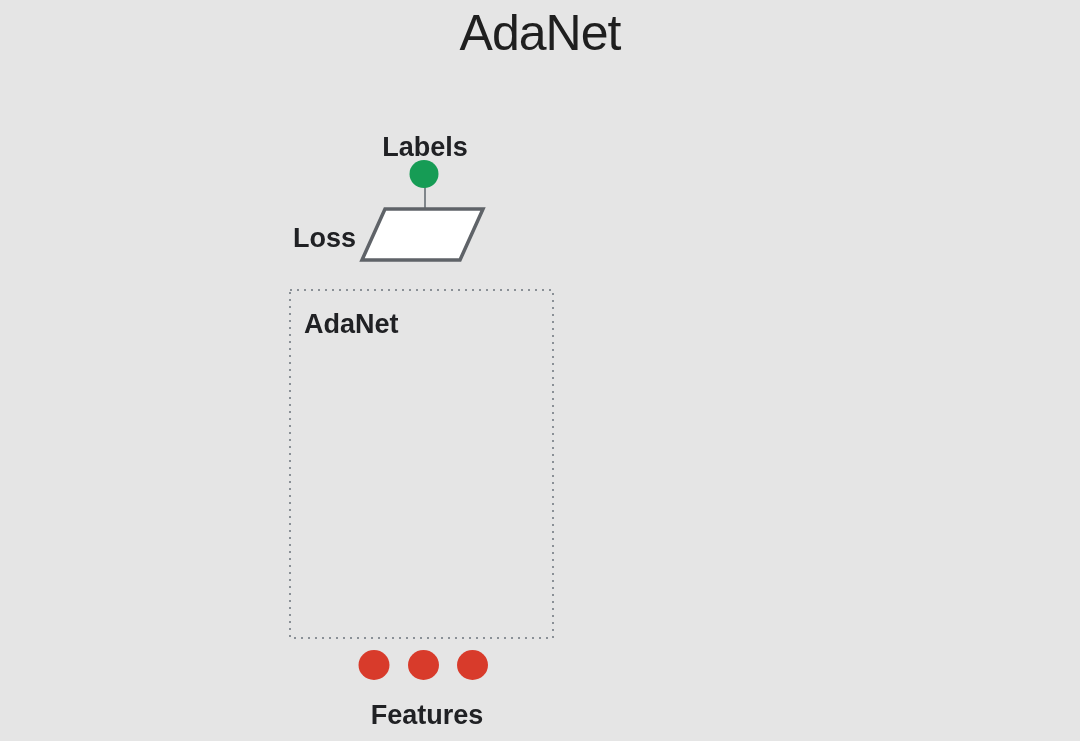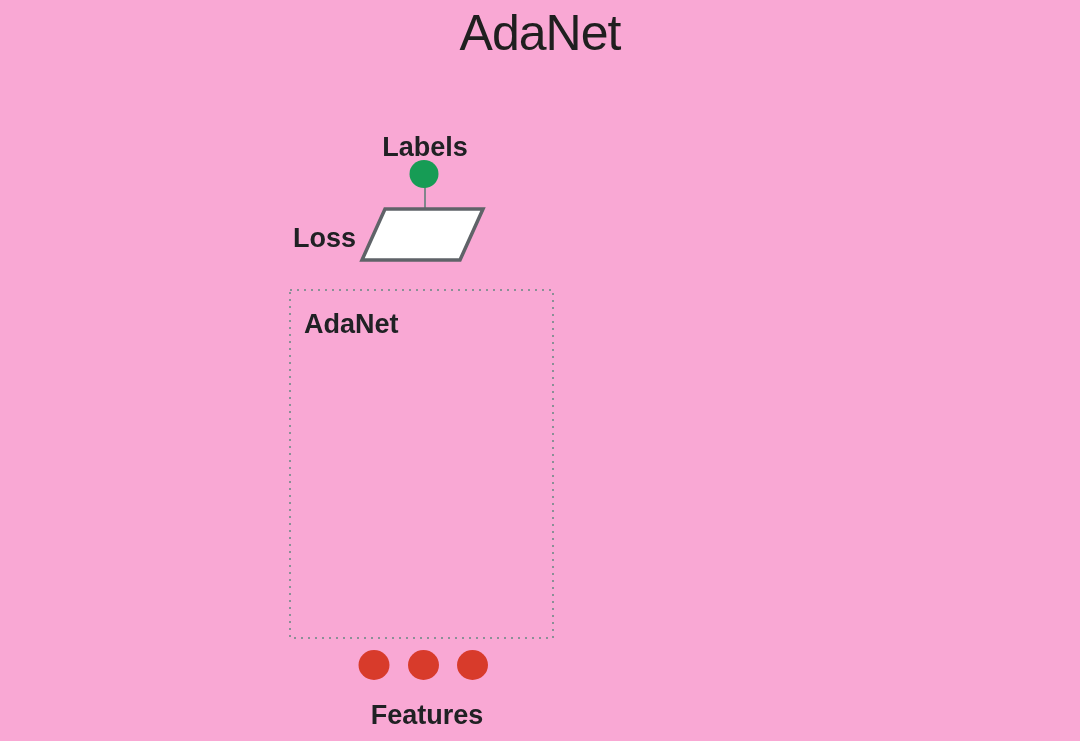--- a/index.html
+++ b/index.html
@@ -5,21 +5,21 @@
   html, body {
     margin: 0;
     padding: 0;
     background: #ffffff;
     font-family: "Liberation Sans", sans-serif;
   }
   .canvas {
     position: relative;
     width: 1080px;
     height: 741px;
-    background: #f9a8d4;
+    background: #e5e5e5;
     overflow: hidden;
   }
   .page-title {
     position: absolute;
     top: 4px;
     left: 0;
     width: 1080px;
     text-align: center;
     font-size: 50px;
     font-weight: 400;

